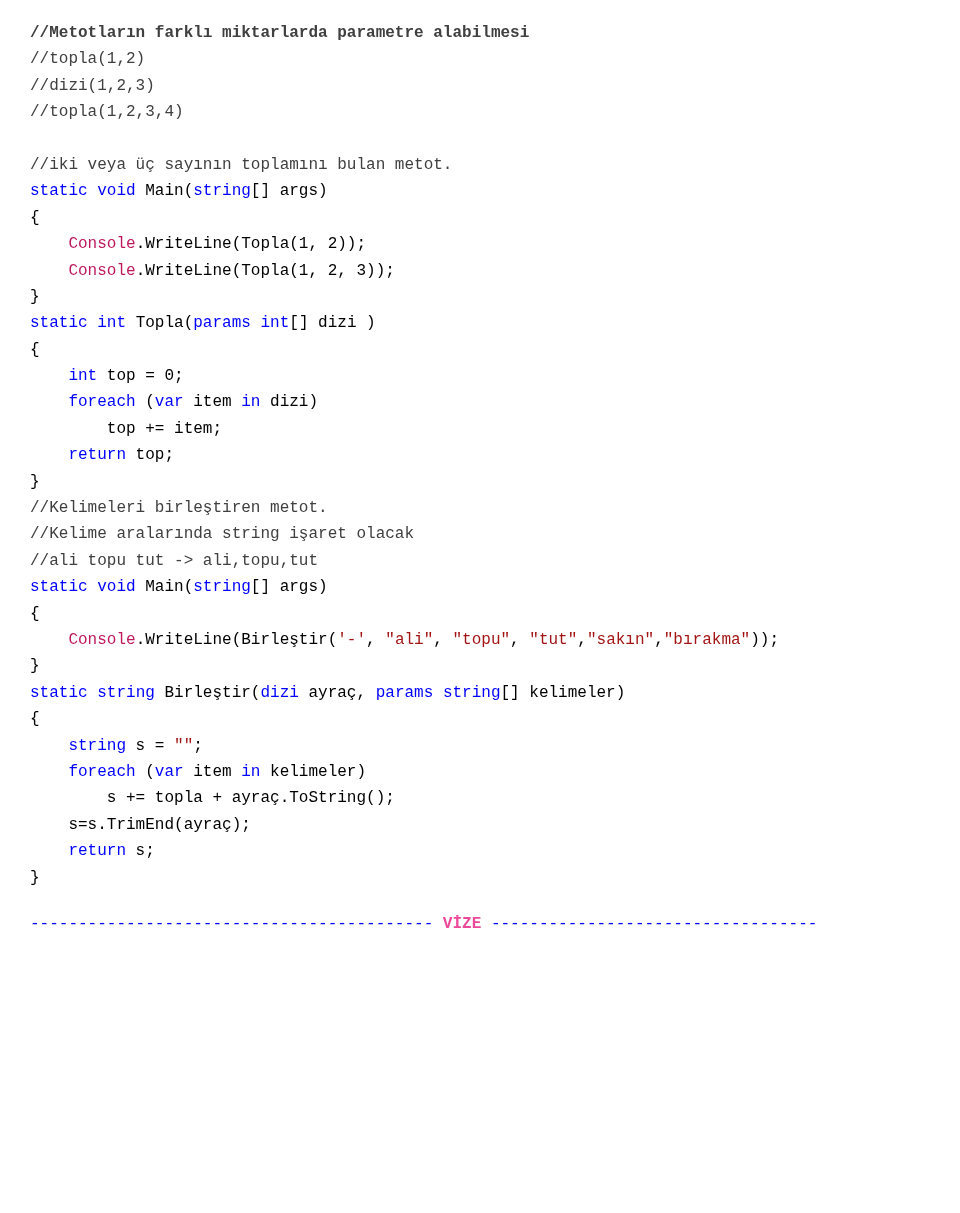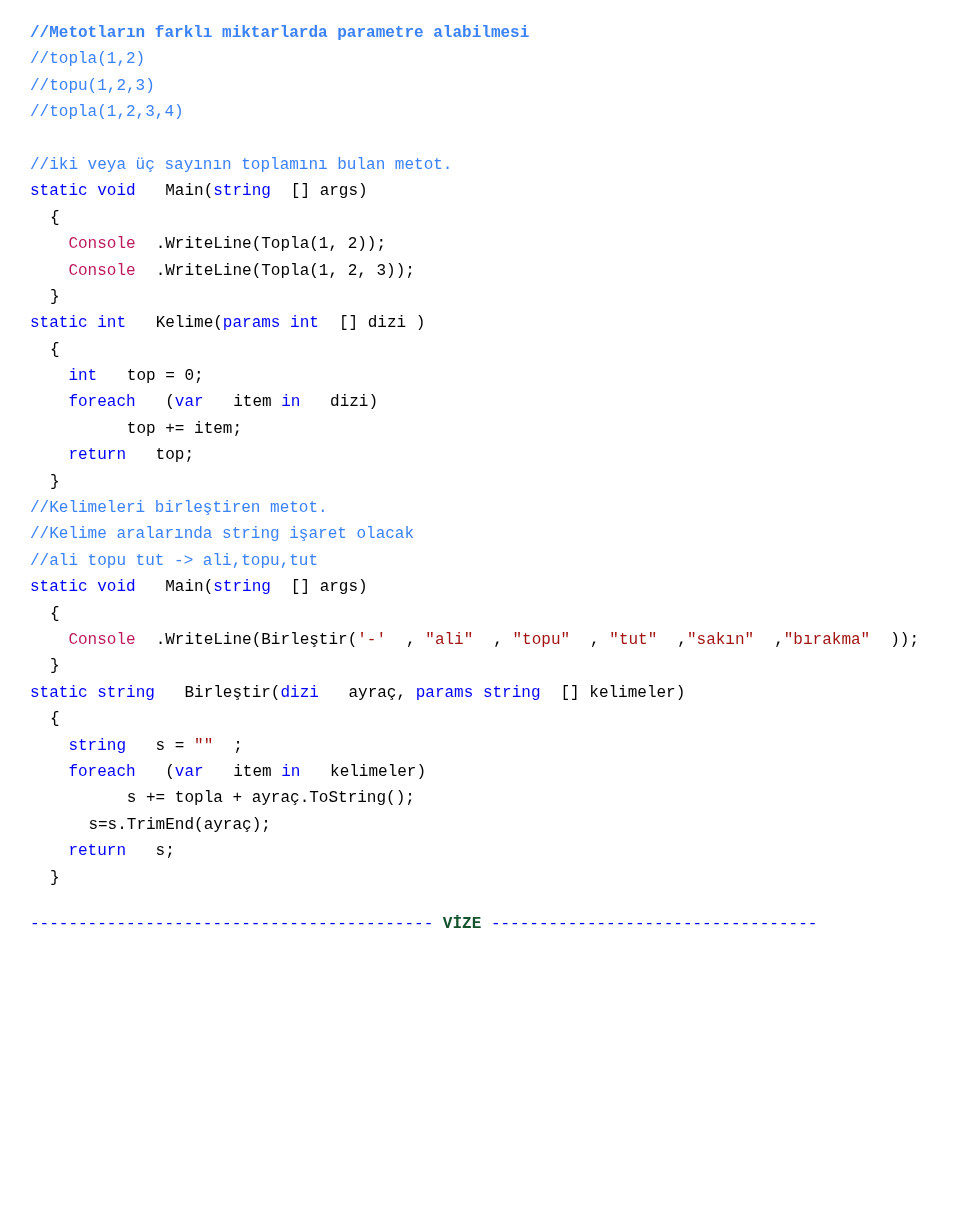--- a/index.html
+++ b/index.html
@@ -13,52 +13,52 @@
     width: 960px;
     box-sizing: border-box;
   }
   pre {
     font-family: Consolas, 'Courier New', monospace;
     white-space: pre;
     margin: 0;
     font-size: 16px;
     line-height: 1.65;
   }
-  .green { color: #3b82f6; }
+  .green { color: #404040; }
   .blue { color: #0000FF; margin-top: 32px; }
   .teal { color: #be185d; }
   .red { color: #A31515; }
-  .black { color: #000000; padding-left: 20px; }
+  .black { color: #000000; }
   .bold { font-weight: bold; }
   .vize-line {
     color: #0000FF;
     margin-top: 20px;
     font-family: Consolas, 'Courier New', monospace;
     font-size: 16px;
   }
   .vize-text {
-    color: #14532d;
+    color: #ec4899;
     font-weight: bold;
   }
 </style>
 </head>
 <body>
 
 <pre><span class="green bold">//Metotların farklı miktarlarda parametre alabilmesi</span>
 <span class="green">//topla(1,2)</span>
-<span class="green">//topu(1,2,3)</span>
+<span class="green">//dizi(1,2,3)</span>
 <span class="green">//topla(1,2,3,4)</span>
 <span></span>
 <span class="green">//iki veya üç sayının toplamını bulan metot.</span>
 <span class="blue">static</span> <span class="blue">void</span><span class="black"> Main(</span><span class="blue">string</span><span class="black">[] args)</span>
 <span class="black">{</span>
 <span>    </span><span class="teal">Console</span><span class="black">.WriteLine(Topla(1, 2));</span>
 <span>    </span><span class="teal">Console</span><span class="black">.WriteLine(Topla(1, 2, 3));</span>
 <span class="black">}</span>
-<span class="blue">static</span> <span class="blue">int</span><span class="black"> Kelime(</span><span class="blue">params</span> <span class="blue">int</span><span class="black">[] dizi )</span>
+<span class="blue">static</span> <span class="blue">int</span><span class="black"> Topla(</span><span class="blue">params</span> <span class="blue">int</span><span class="black">[] dizi )</span>
 <span class="black">{</span>
 <span>    </span><span class="blue">int</span><span class="black"> top = 0;</span>
 <span>    </span><span class="blue">foreach</span><span class="black"> (</span><span class="blue">var</span><span class="black"> item </span><span class="blue">in</span><span class="black"> dizi)</span>
 <span class="black">        top += item;</span>
 <span>    </span><span class="blue">return</span><span class="black"> top;</span>
 <span class="black">}</span>
 <span class="green">//Kelimeleri birleştiren metot.</span>
 <span class="green">//Kelime aralarında string işaret olacak</span>
 <span class="green">//ali topu tut -&gt; ali,topu,tut</span>
 <span class="blue">static</span> <span class="blue">void</span><span class="black"> Main(</span><span class="blue">string</span><span class="black">[] args)</span>

